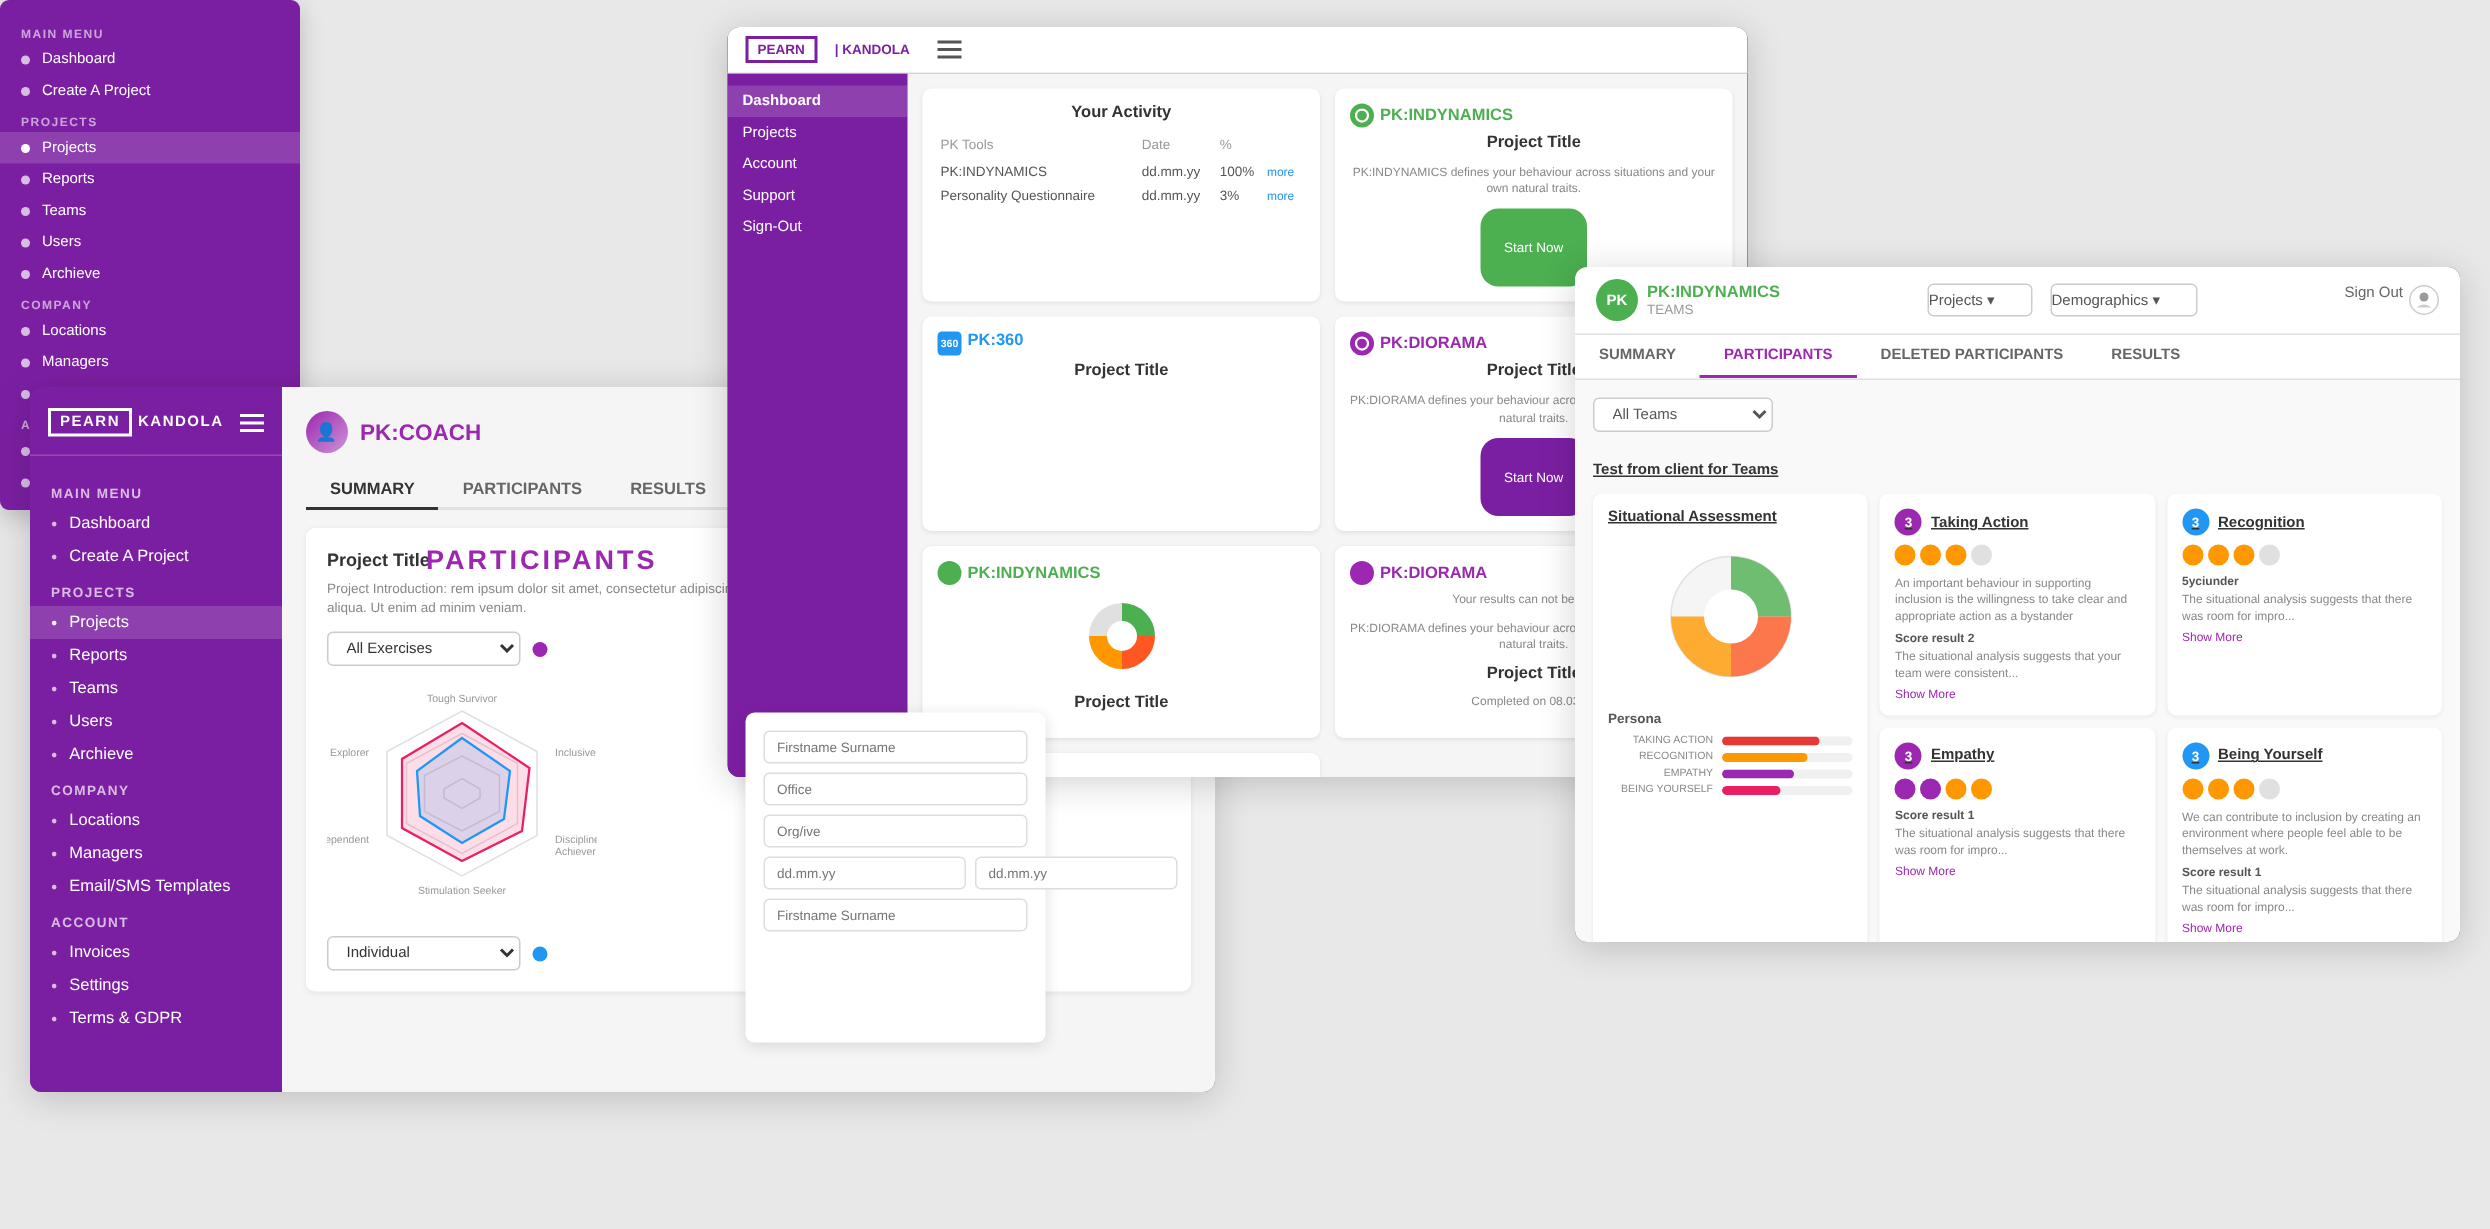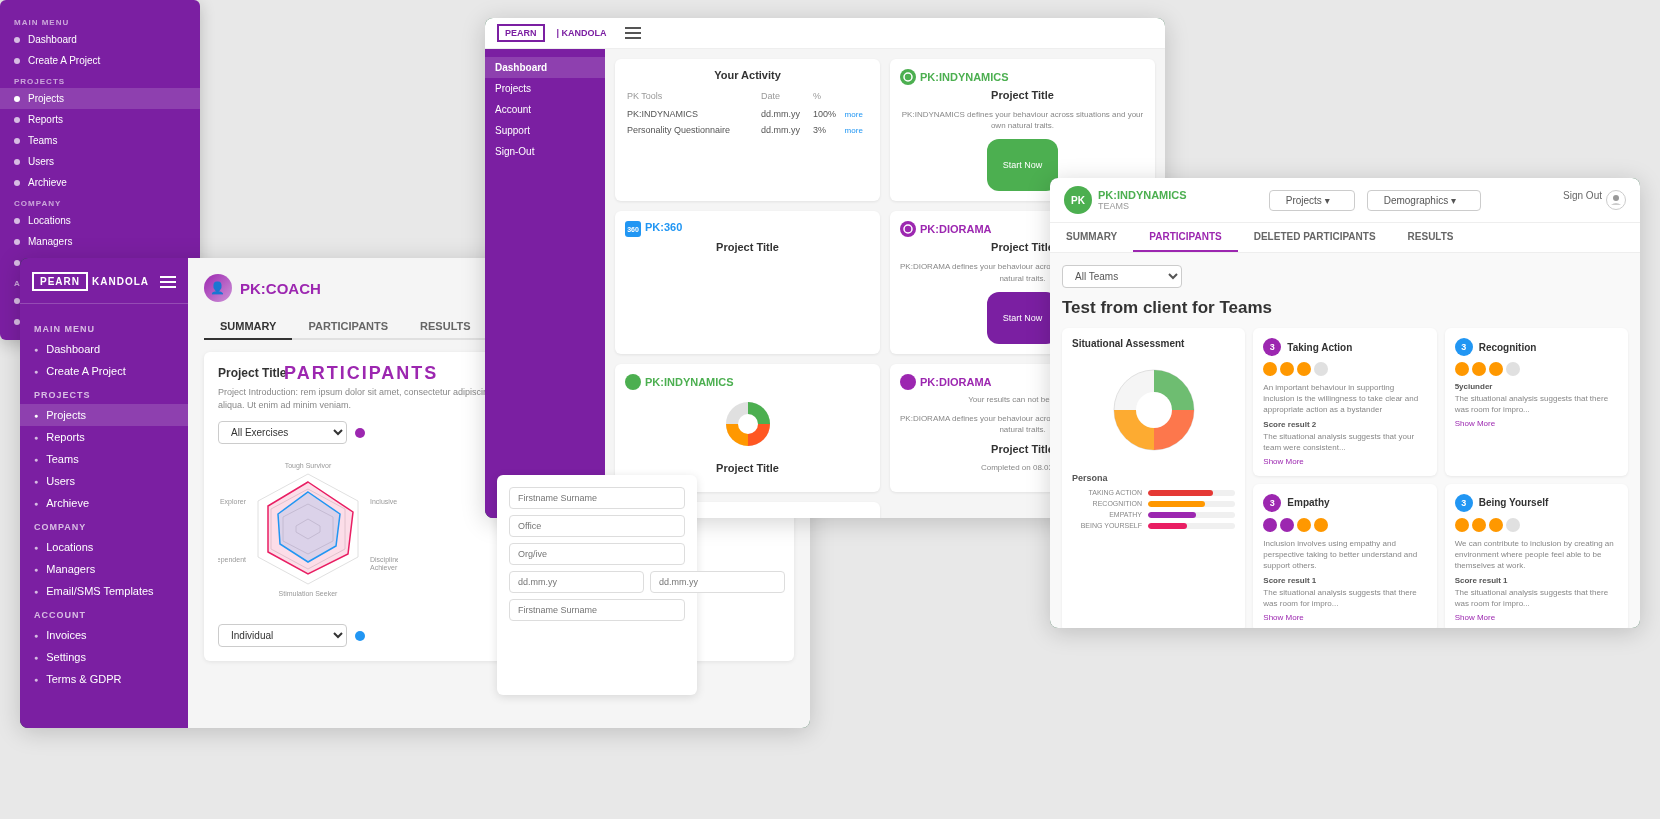--- a/index.html
+++ b/index.html
@@ -364,21 +364,21 @@
       color: #4caf50;
     }
     .results-logo-sub {
       font-size: 9px;
       color: #999;
     }
     .header-spacer { flex: 1; }
     .dropdown-header {
       border: 1px solid #ccc;
       border-radius: 4px;
-      padding: 4px 24px 4px 16px;
+      padding: 4px 24px 4px 0;
       font-size: 10px;
       color: #555;
       background: #fff;
       position: relative;
     }
     .signout-btn {
       font-size: 10px;
       color: #666;
       cursor: pointer;
       display: flex;
@@ -411,46 +411,48 @@
     .results-body {
       flex: 1;
       background: #f9f9f9;
       padding: 12px;
       overflow: hidden;
     }
     .results-filter-row {
       display: flex;
       align-items: center;
       gap: 8px;
-      margin-bottom: 10px;
+      margin-bottom: 20px;
     }
     .results-dropdown {
       border: 1px solid #ccc;
       border-radius: 4px;
       padding: 4px 20px 4px 8px;
       font-size: 10px;
       color: #555;
       background: #fff;
       width: 120px;
     }
     .results-project-title {
-      font-size: 17px;
+      font-size: 10px;
       font-weight: bold;
       color: #333;
       margin-bottom: 10px;
+      text-decoration: underline;
     }
 
     .result-card-header {
       font-size: 10px;
       font-weight: bold;
       color: #333;
       margin-bottom: 6px;
       display: flex;
       align-items: center;
       gap: 6px;
+      text-decoration: underline;
     }
     .result-num-badge {
       width: 18px; height: 18px;
       border-radius: 50%;
       background: #9c27b0;
       color: #fff;
       font-size: 9px;
       display: flex;
       align-items: center;
       justify-content: center;
@@ -1018,21 +1020,20 @@
         <div class="result-card-header">
           <div class="result-num-badge">3</div>
           Empathy
         </div>
         <div class="score-dots">
           <div class="score-dot filled-purple"></div>
           <div class="score-dot filled-purple"></div>
           <div class="score-dot filled-orange"></div>
           <div class="score-dot filled-orange"></div>
         </div>
-        <div class="result-card-text">Inclusion involves using empathy and perspective taking to better understand and support others.</div>
         <div class="result-card-score-label">Score result 1</div>
         <div class="result-card-text">The situational analysis suggests that there was room for impro...</div>
         <div class="show-more-link">Show More</div>
       </div>
 
       <div style="background:#fff;border-radius:6px;padding:10px;box-shadow:0 1px 3px rgba(0,0,0,0.07);">
         <div class="result-card-header">
           <div class="result-num-badge result-num-blue">3</div>
           Being Yourself
         </div>

